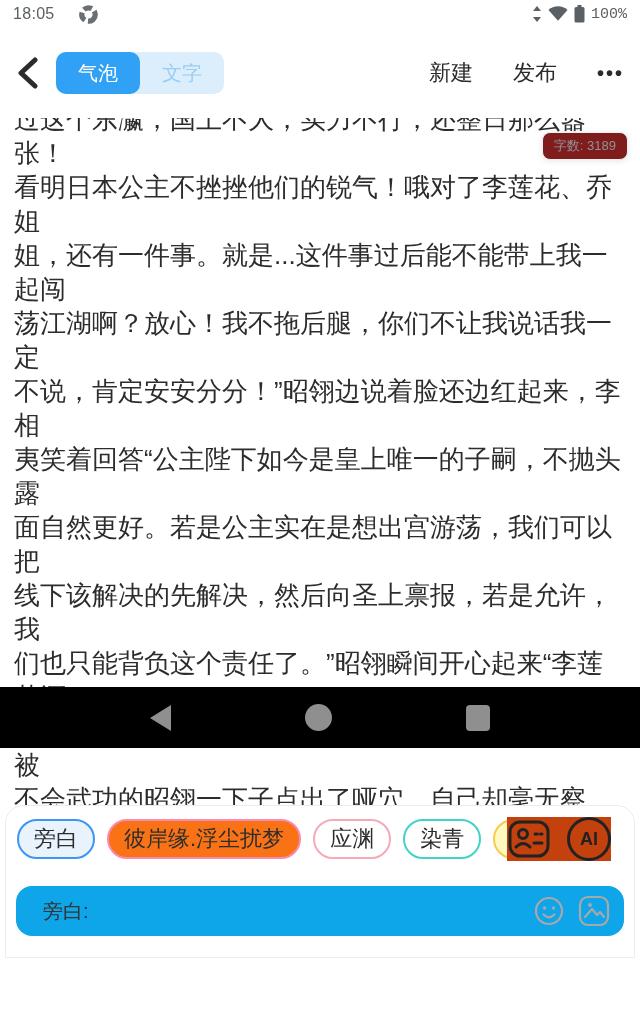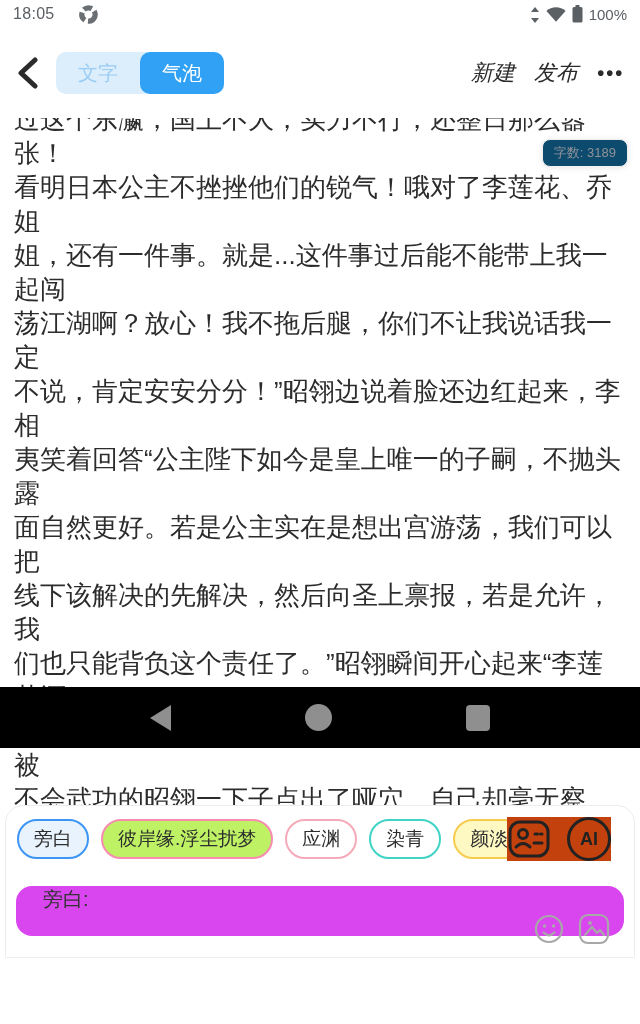--- a/index.html
+++ b/index.html
@@ -5,58 +5,58 @@
   * { margin:0; padding:0; box-sizing:border-box; }
   html,body { width:640px; height:1024px; background:#fff; overflow:hidden;
               font-family:"Liberation Sans","DejaVu Sans",sans-serif; }
   .screen { position:relative; width:640px; height:748px; background:#fff; }
 
   
   .status-bar { position:absolute; top:0; left:0; right:0; height:28px;
     display:flex; align-items:center; padding:0 13px; color:#5b6065; }
   .sb-time { font-size:16px; letter-spacing:.3px; }
   .sb-appicon { margin-left:24px; width:19px; height:19px; }
-  .sb-right { margin-left:auto; display:flex; align-items:flex-end; gap:6px; }
+  .sb-right { margin-left:auto; display:flex; align-items:center; gap:6px;font-family:Liberation Mono, monospace; }
   .sb-percent { font-size:15px; }
 
   
   .toolbar { position:absolute; top:28px; left:0; right:0; height:90px;
     display:flex; align-items:center; padding:0 16px; background:#fff; }
   .back-btn { width:26px; height:34px; display:flex; align-items:center; }
   .seg { display:flex; margin-left:14px; background:#dceefb; border-radius:10px; }
   .seg-tab { width:84px; height:42px; display:flex; align-items:center; justify-content:center;
     font-size:20px; border-radius:10px; }
   .seg-tab.active { background:#30a1f4; color:#fff; }
   .seg-tab.inactive { color:#9bccf3; }
-  .tb-right { margin-left:auto; display:flex; align-items:center; gap:19px; color:#2b2b2b;font-style:italic; }
+  .tb-right { margin-left:auto; display:flex; align-items:center; gap:40px; color:#2b2b2b; }
   .tb-link { font-size:22px; }
   .tb-more { font-size:20px; letter-spacing:2px; font-weight:bold; }
 
   
   .content { position:absolute; top:118px; left:0; right:0; height:687px; overflow:hidden; }
   .text-block { margin-top:-16px; padding:0 14px; font-size:26px; line-height:34px;
     color:#2c2c2c; white-space:pre-line; letter-spacing:0; }
-  .word-badge { position:absolute; top:21px; right:12px; background:#0c4a6e;
+  .word-badge { position:absolute; top:14px; right:12px; background:#7f1d1d;
     border:1px solid #f0f0f0; border-radius:8px; padding:4px 11px;
     font-size:13px; color:#8f9398; box-shadow:0 1px 6px rgba(0,0,0,.10); }
 
   
   .bottom-panel { position:absolute; left:5px; right:5px; top:805px; height:153px;
     background:#fff; border:1px solid #ececec; border-radius:18px 18px 0 0; }
   .chips-row { position:relative; height:58px; padding-top:13px; }
   .chips-scroll { display:flex; gap:12px; padding-left:11px; width:502px; overflow:hidden; }
   .chip { flex:none; height:40px; display:flex; align-items:center; padding:0 15px;
-    border:2px solid #ccc; border-radius:20px; font-size:19px; color:#2d2d2d; background:#fff; }
+    border:2px solid #ccc; border-radius:20px; font-size:22px; color:#2d2d2d; background:#fff; }
   .chip-icons { position:absolute; top:11px; right:23px; display:flex; gap:16px; align-items:center; background:#c2410c; }
   .icon-44 { width:44px; height:44px; }
   .ai-btn { width:44px; height:44px; border:3px solid #222; border-radius:50%;
     display:flex; align-items:center; justify-content:center; font-size:18px; font-weight:bold; color:#222; }
 
   .input-bar { position:absolute; left:10px; right:10px; top:80px; height:50px;
-    background:#d946ef; border-radius:16px; display:flex; align-items:flex-start; padding:0 14px;flex-direction:column; }
+    background:#0ea5e9; border-radius:16px; display:flex; align-items:center; padding:0 14px; }
   .input-text { font-size:20px; color:#333; padding-left:13px; }
   .input-icons { margin-left:auto; display:flex; gap:14px; align-items:center; }
 
   
   .nav-bar { position:absolute; left:0; right:0; bottom:0; height:61px; background:#000;
     display:flex; align-items:center; justify-content:space-between; padding:0 150px; }
   .nav-back { width:0; height:0; border-top:13px solid transparent; border-bottom:13px solid transparent;
     border-right:21px solid #8f8f8f; }
   .nav-home { width:27px; height:27px; border-radius:50%; background:#8f8f8f; }
   .nav-recents { width:24px; height:26px; border-radius:4px; background:#8f8f8f; }
@@ -89,22 +89,22 @@
     </span>
   </div>
 
   <div class="toolbar">
     <span class="back-btn">
       <svg width="24" height="32" viewBox="0 0 24 32">
         <polyline points="19,3 5,16 19,29" fill="none" stroke="#2b2b2b" stroke-width="5" stroke-linecap="round" stroke-linejoin="round"></polyline>
       </svg>
     </span>
     <div class="seg">
+      <div class="seg-tab active">气泡</div>
       <div class="seg-tab inactive">文字</div>
-      <div class="seg-tab active">气泡</div>
     </div>
     <div class="tb-right">
       <span class="tb-link">新建</span>
       <span class="tb-link">发布</span>
       <span class="tb-more">•••</span>
     </div>
   </div>
 
   <div class="content">
     <div class="text-block">过这个东瀛，国土不大，实力不行，还整日那么嚣张！
@@ -127,21 +127,21 @@
 了。唉，管他呢，反正江湖嘛，多一个朋友就是少一处
 要害，更何况还是当朝公主何当朝未来的驸马爷这么大
 的两座靠山，不靠白不靠，对吧?</div>
     <div class="word-badge">字数: 3189</div>
   </div>
 
   <div class="bottom-panel">
     <div class="chips-row">
       <div class="chips-scroll">
         <div class="chip" style="border-color: rgb(61, 149, 244); background: rgb(232, 243, 254);">旁白</div>
-        <div class="chip" style="border-color: rgb(247, 140, 176); background: #bef264;">彼岸缘.浮尘扰梦</div>
+        <div class="chip" style="border-color: rgb(247, 140, 176); background: #f97316;">彼岸缘.浮尘扰梦</div>
         <div class="chip" style="border-color: rgb(244, 170, 184); background: rgb(255, 255, 255);">应渊</div>
         <div class="chip" style="border-color: rgb(63, 212, 197); background: rgb(255, 255, 255);">染青</div>
         <div class="chip" style="border-color: rgb(246, 203, 78); background: #fef9c3;">颜淡</div>
       </div>
       <div class="chip-icons">
         <svg class="icon-44" viewBox="0 0 44 44">
           <rect x="3" y="5" width="38" height="34" rx="10" fill="none" stroke="#222" stroke-width="3"></rect>
           <circle cx="16" cy="17" r="4.5" fill="none" stroke="#222" stroke-width="3"></circle>
           <path d="M9 30 q7 -7 14 0" fill="none" stroke="#222" stroke-width="3" stroke-linecap="round"></path>
           <line x1="28" y1="17" x2="35" y2="17" stroke="#222" stroke-width="3" stroke-linecap="round" stroke-dasharray="2.5 3"></line>

